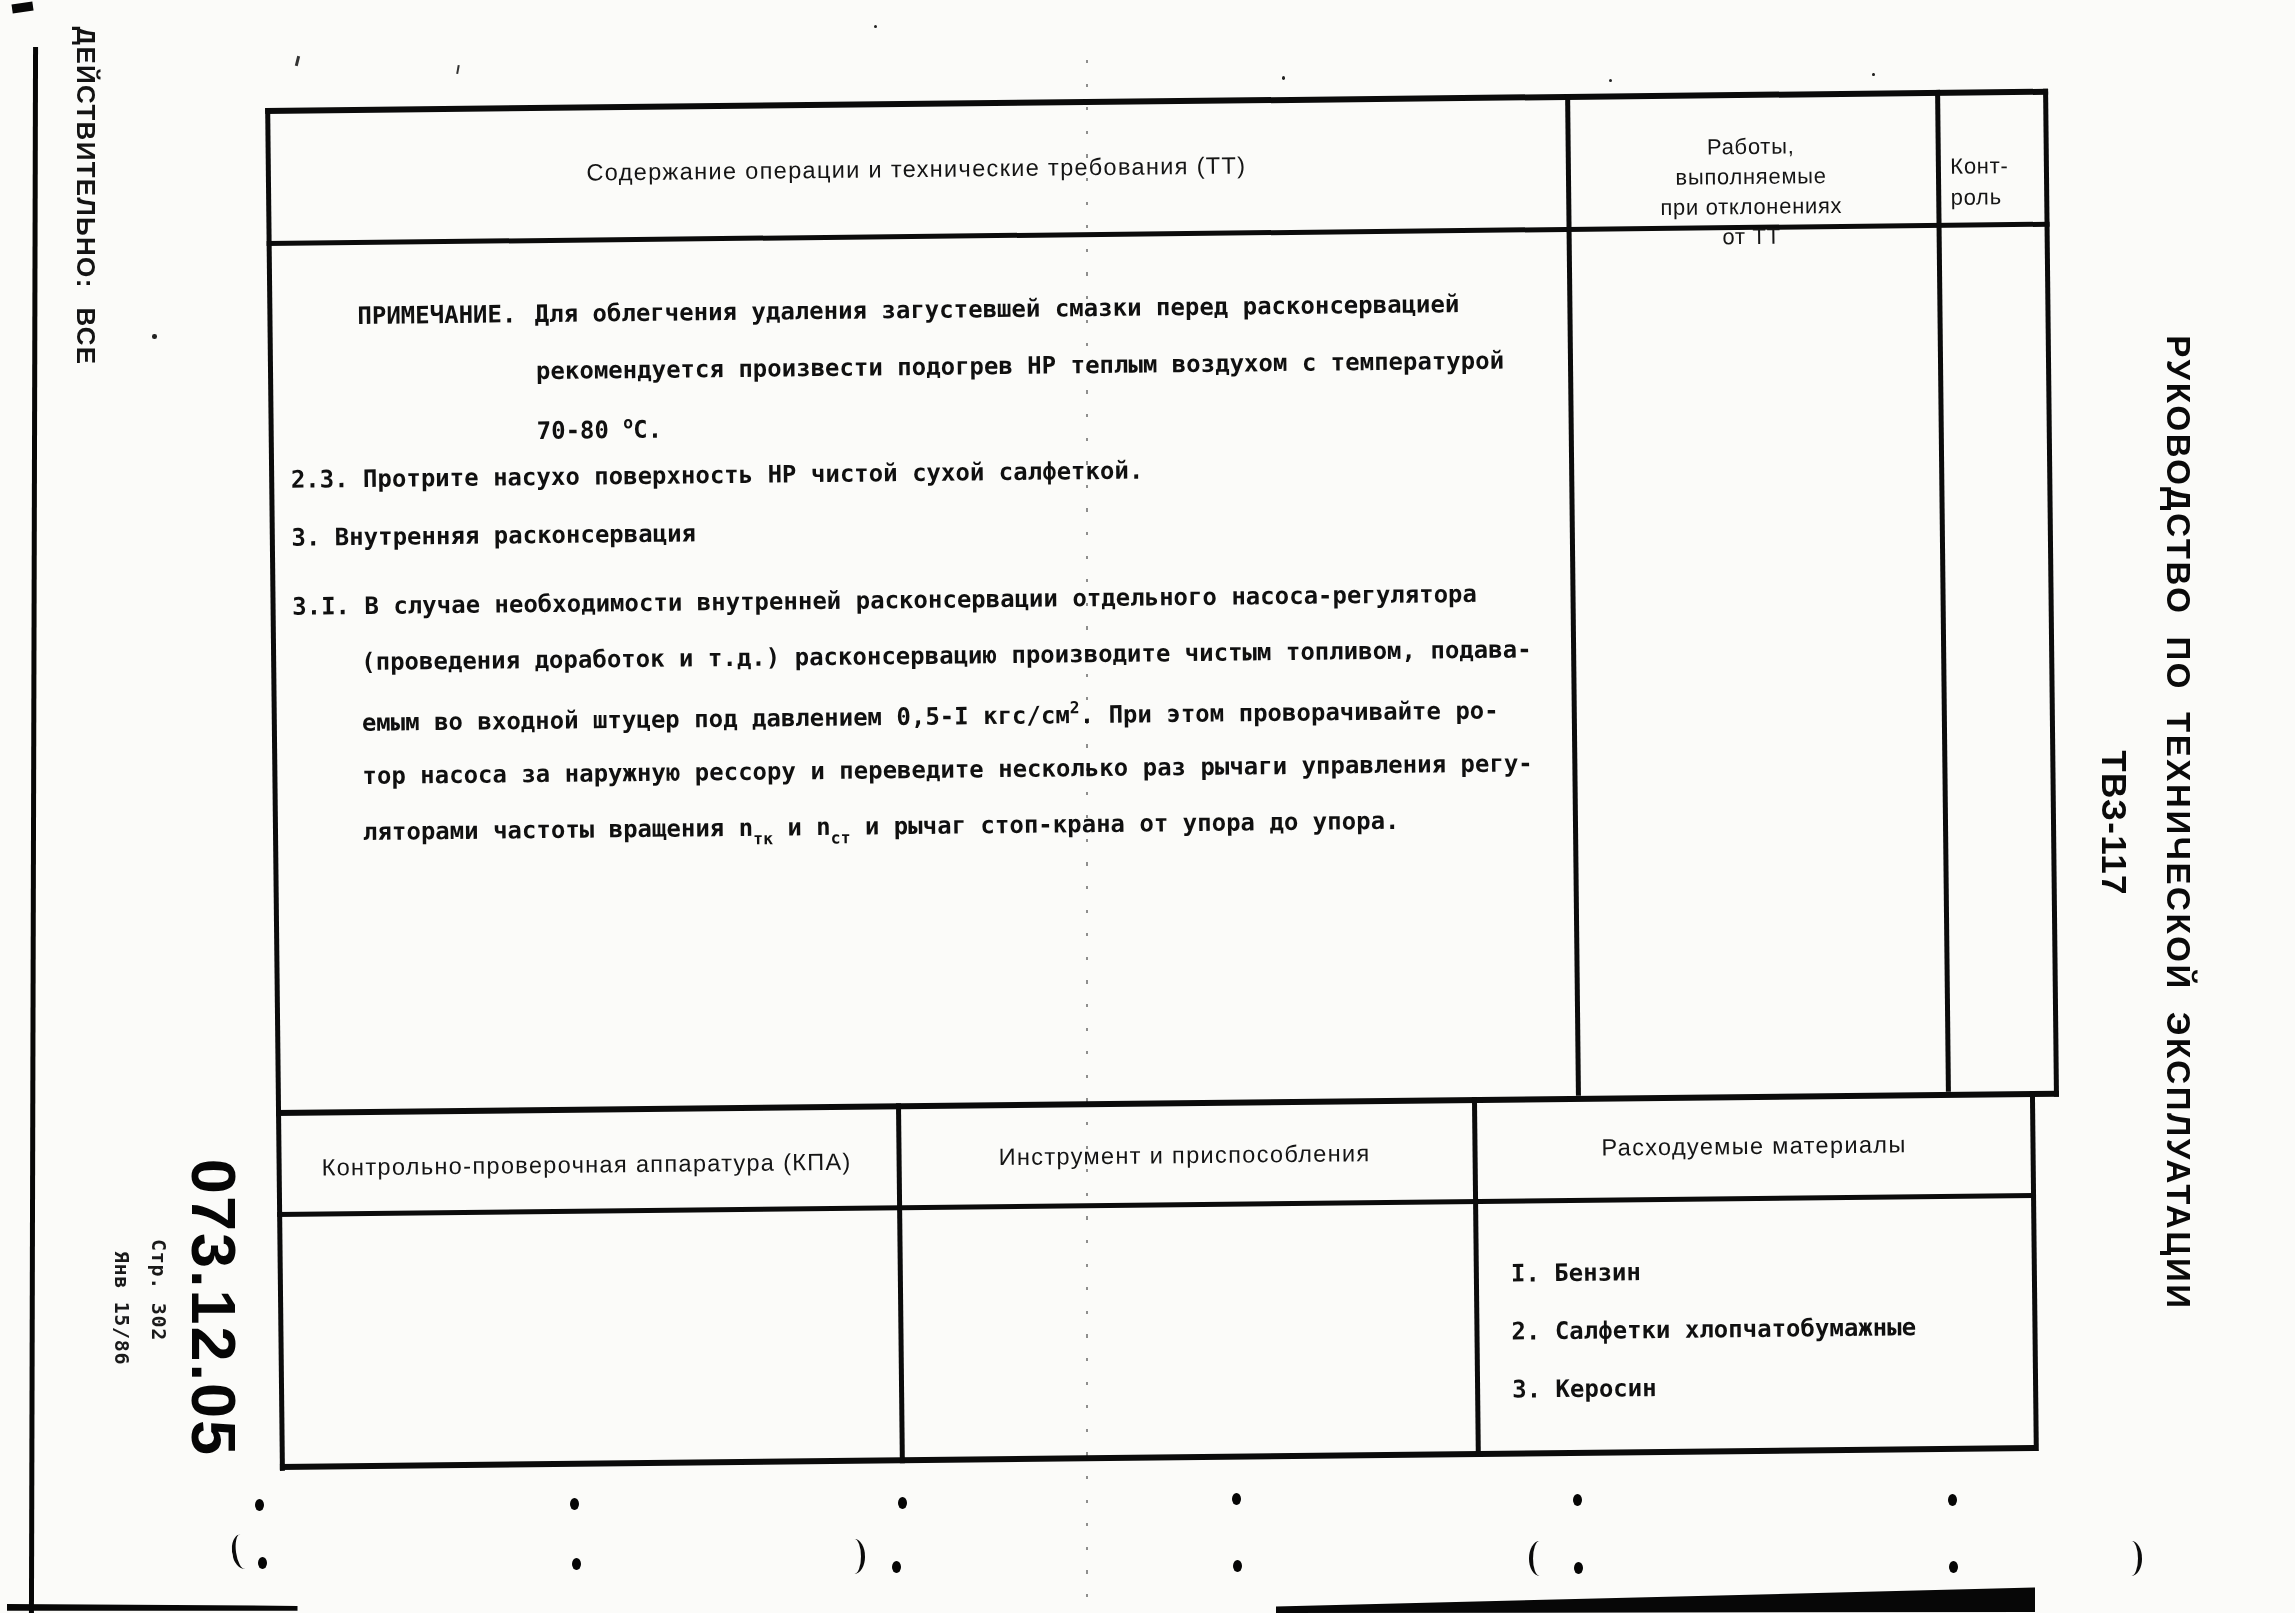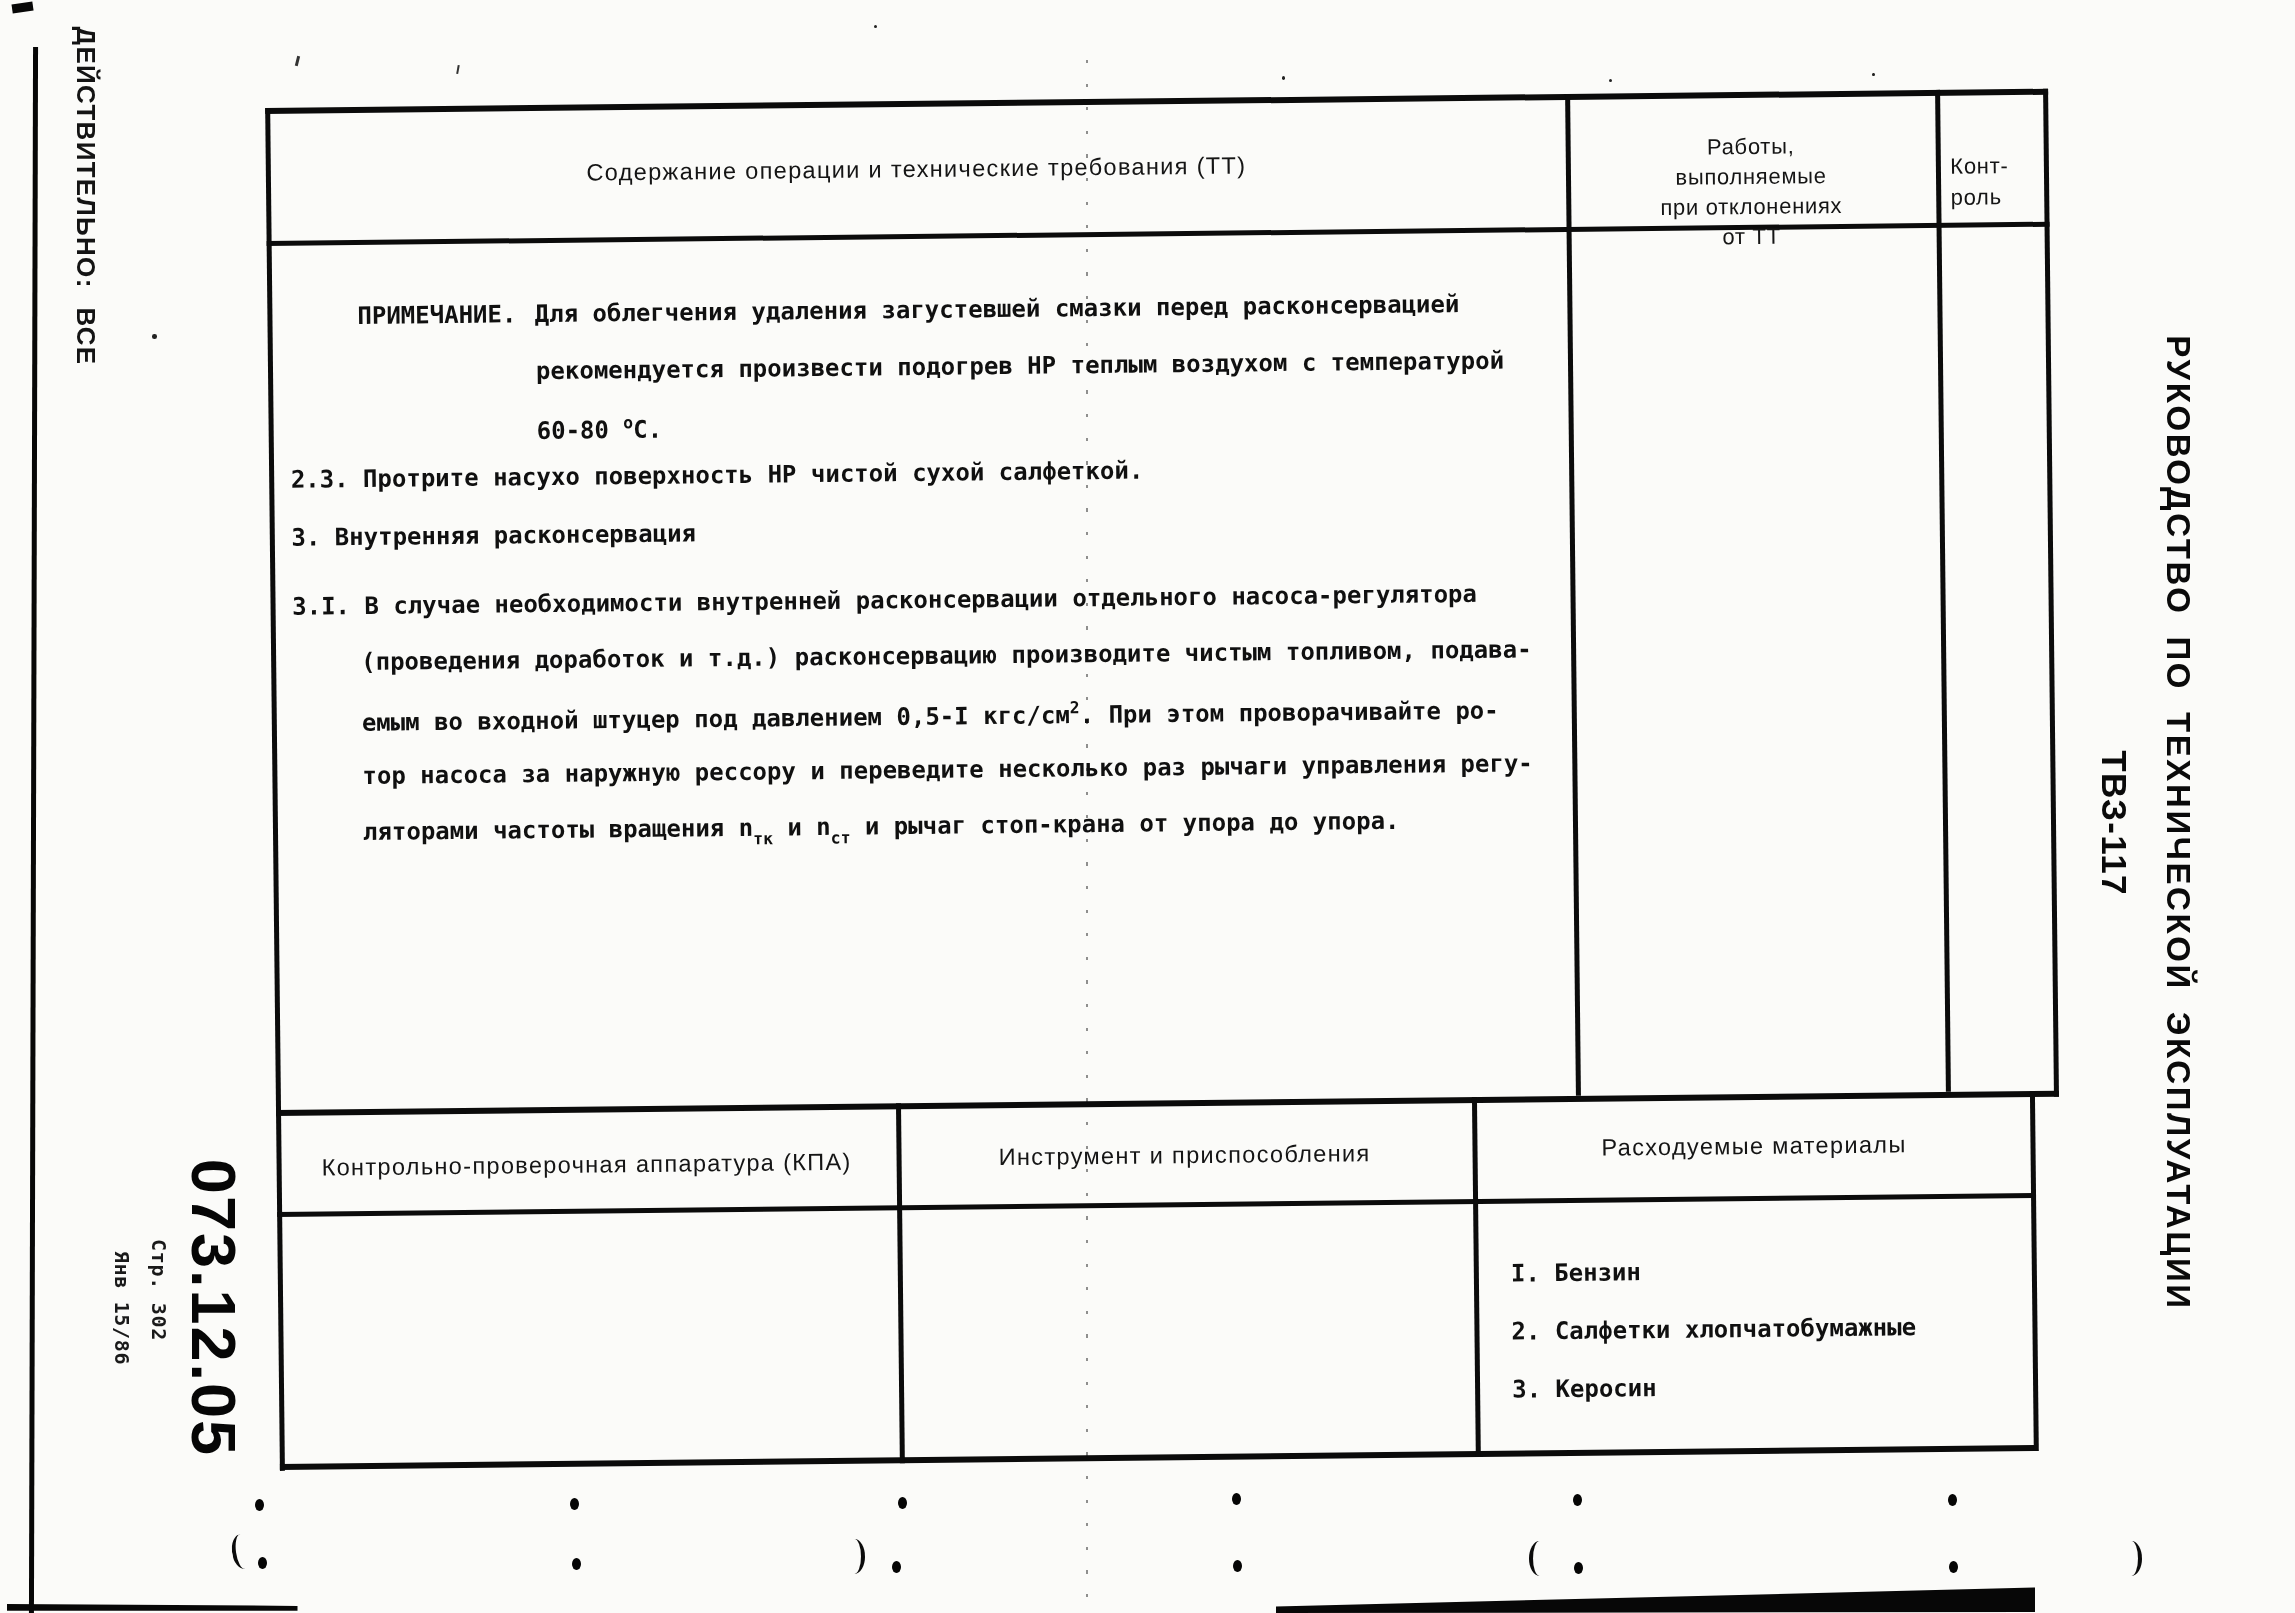--- a/index.html
+++ b/index.html
@@ -119,21 +119,21 @@
     <div class="hdrblock hdrsans" style="left:1670px;top:77px;width:113px;font-size:22px;letter-spacing:0.7px;line-height:31px;text-align:left;padding-left:14.4px;box-sizing:border-box;">
       <div>Конт-</div>
       <div>роль</div>
     </div>
 
     <div class="tw" style="left:90px;top:211px;">
       <span>ПРИМЕЧАНИЕ.</span><span style="margin-left:18.3px;">Для облегчения удаления загустевшей смазки перед расконсервацией</span>
     </div>
     <div class="tw" style="left:268px;top:268px;">рекомендуется произвести подогрев НР теплым воздухом с температурой</div>
     <div class="tw" style="left:268px;top:325px;">
-      <span>60-80 </span><span class="sup">о</span><span>С.</span>
+      <span>70-80 </span><span class="sup">о</span><span>С.</span>
     </div>
 
     <div class="tw" style="left:21.6px;top:374px;">2.3. Протрите насухо поверхность НР чистой сухой салфеткой.</div>
     <div class="tw" style="left:21.6px;top:432px;">3. Внутренняя расконсервация</div>
 
     <div class="tw" style="left:21.6px;top:501px;">3.I. В случае необходимости внутренней расконсервации отдельного насоса-регулятора</div>
     <div class="tw" style="left:90px;top:557px;">(проведения доработок и т.д.) расконсервацию производите чистым топливом, подава-</div>
     <div class="tw" style="left:90px;top:615px;">
       <span>емым во входной штуцер под давлением 0,5-I кгс/см</span><span class="sup">2</span><span>. При этом проворачивайте ро-</span>
     </div>

